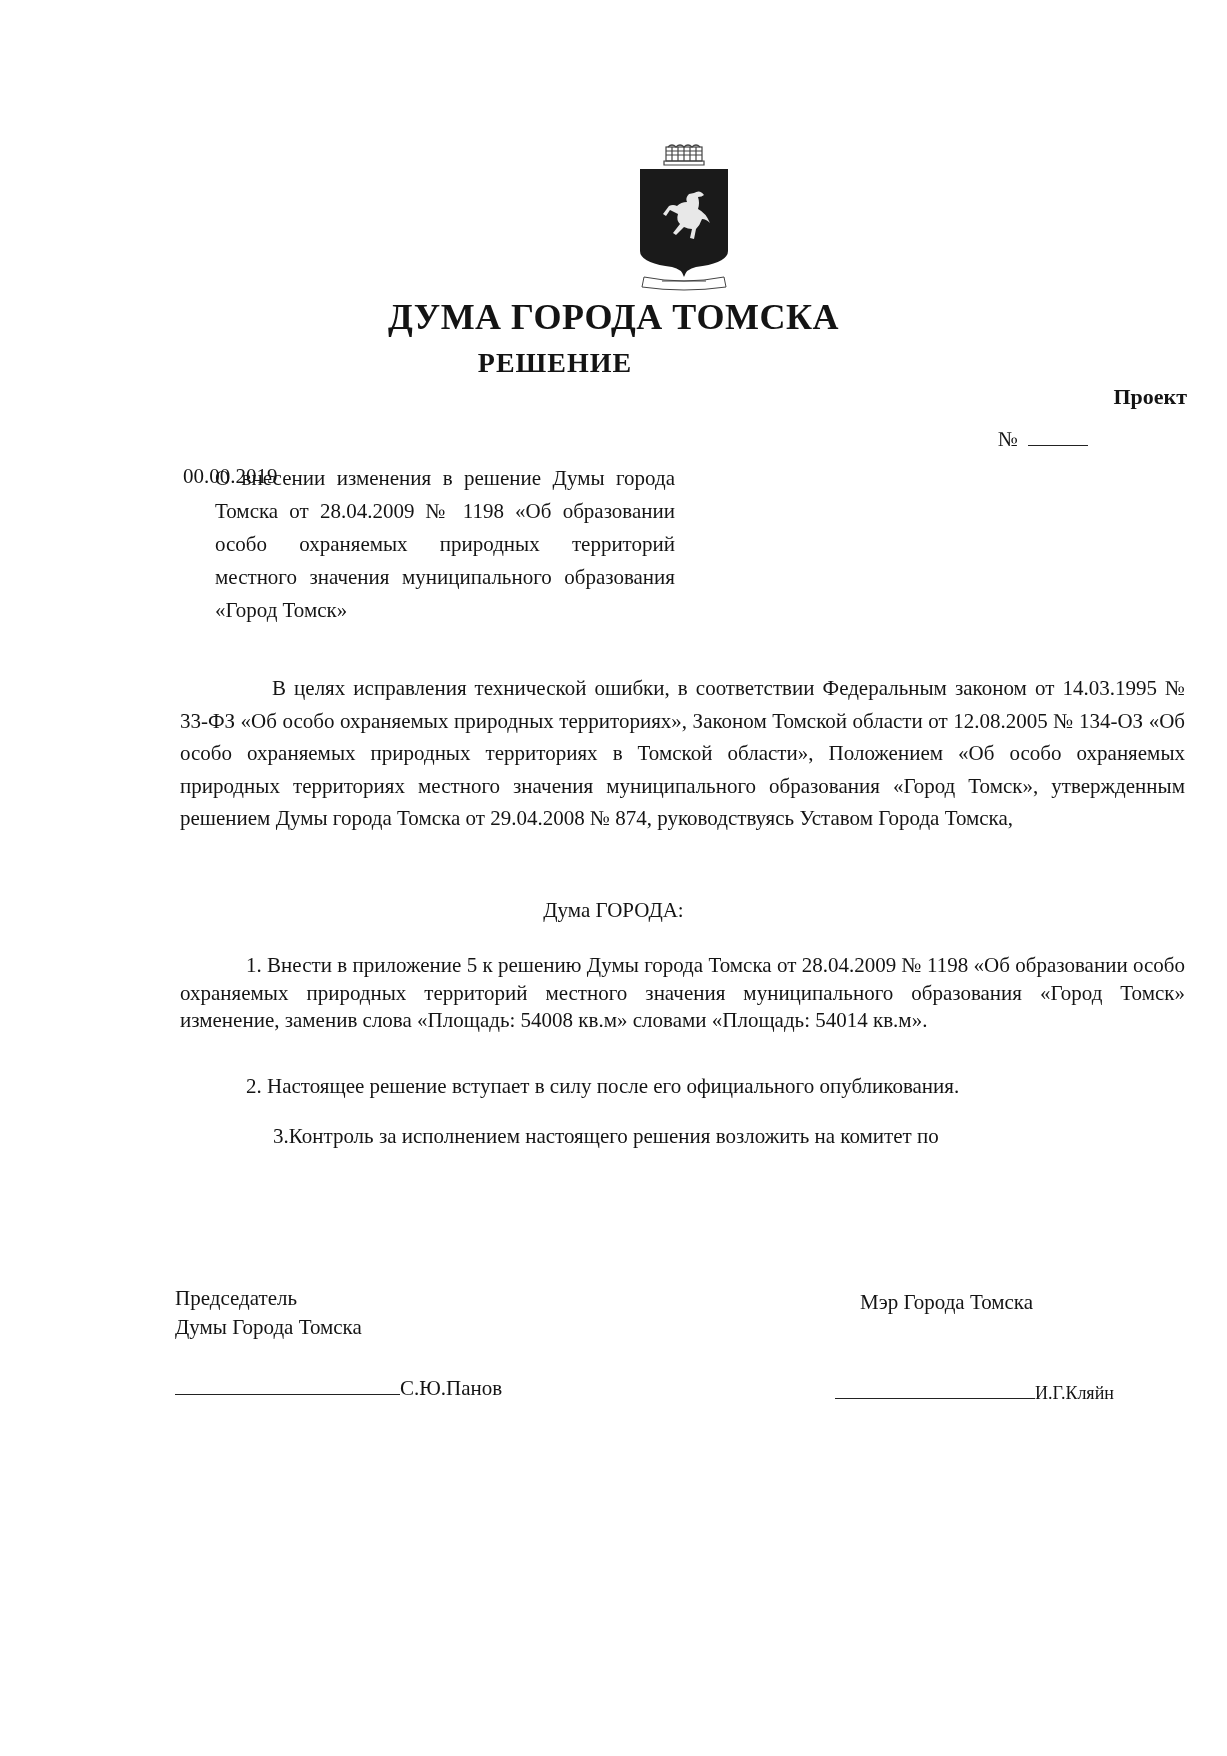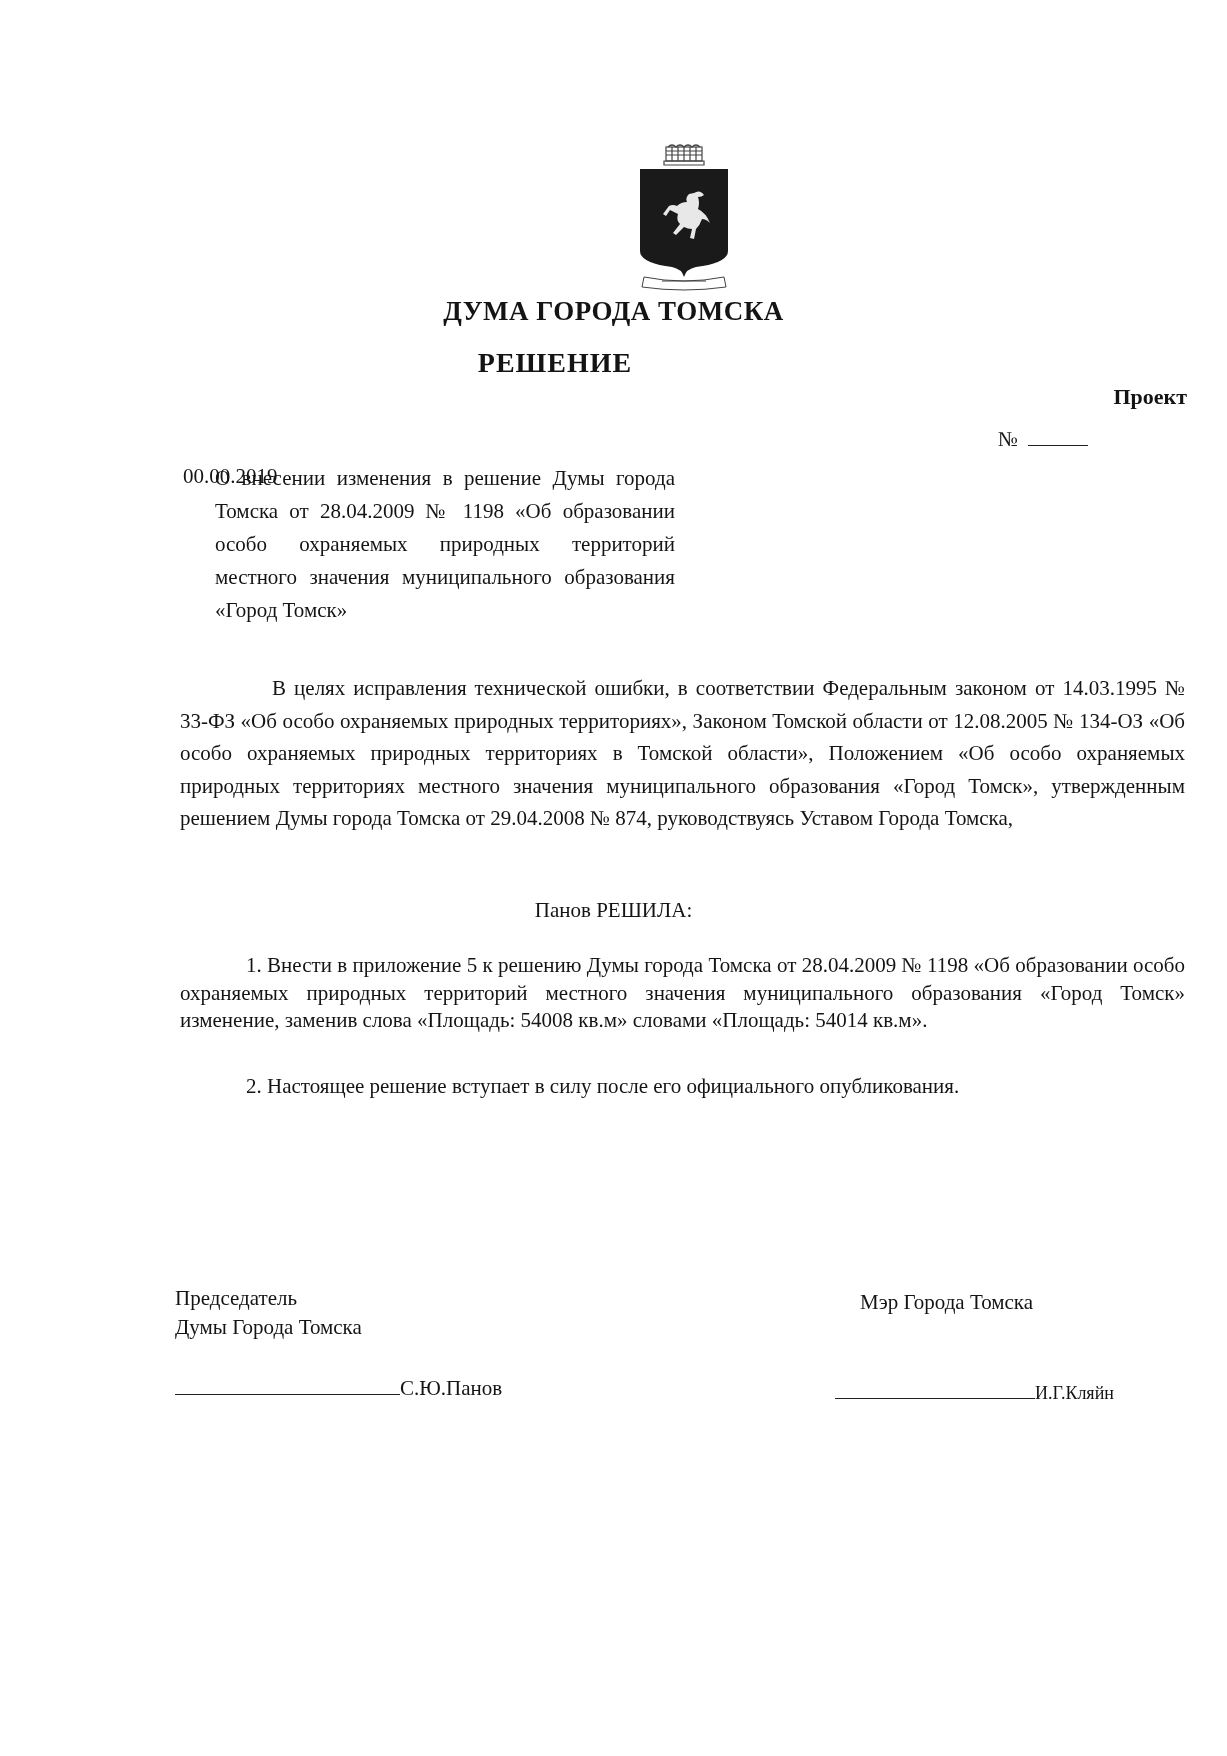--- a/index.html
+++ b/index.html
@@ -1,20 +1,20 @@
 <!DOCTYPE html>
 <html><head>
 <meta charset="utf-8">
 <style>
   html, body { margin: 0; padding: 0; background: #ffffff; }
   body { width: 1227px; height: 1756px; position: relative; overflow: hidden;
          font-family: "Liberation Serif", "DejaVu Serif", serif; color: #141414; }
   .abs { position: absolute; }
   .crest { left: 636px; top: 143px; width: 96px; height: 150px; }
-  .title { left: 0; width: 1227px; top: 296px; text-align: center; font-weight: bold; font-size: 27px; letter-spacing: 0.5px; }
+  .title { left: 0; width: 1227px; top: 296px; text-align: center; font-weight: bold; font-size: 36px; letter-spacing: 0.5px; }
   .subtitle { left: 0; width: 1110px; top: 347px; text-align: center; font-weight: bold; font-size: 28px; letter-spacing: 1px; }
   .draft { right: 40px; top: 384px; font-weight: bold; font-size: 22px; }
   .date { left: 183px; top: 420px; font-size: 21px; margin-top: 44px; }
   .number { left: 998px; top: 427px; font-size: 21px; }
   .number .blank { display: inline-block; width: 60px; border-bottom: 1.5px solid #222; margin-left: 10px; height: 18px; vertical-align: baseline; }
   .heading { left: 183px; top: 462px; width: 460px; font-weight: normal; font-size: 21px; line-height: 33px; text-align: justify; text-align-last: left; margin-left: 32px; }
   .para { left: 180px; width: 1005px; font-size: 21px; line-height: 32.5px; text-align: justify; }
   .p-intro { top: 672px; text-indent: 92px; }
   .resolved { left: 0; width: 1227px; top: 898px; text-align: center; font-size: 21px; }
   .p-item1 { top: 952px; text-indent: 66px; line-height: 27.5px; }
@@ -59,25 +59,26 @@
 
 <div class="abs date">00.00.2019</div>
 <div class="abs number">
   <span>№</span><span class="blank"></span>
 </div>
 
 <div class="abs heading">О внесении изменения в решение Думы города Томска от 28.04.2009 № 1198 «Об образовании особо охраняемых природных территорий местного значения муниципального образования «Город Томск»</div>
 
 <div class="abs para p-intro">В целях исправления технической ошибки, в соответствии Федеральным законом от 14.03.1995 № 33-ФЗ «Об особо охраняемых природных территориях», Законом Томской области от 12.08.2005 № 134-ОЗ «Об особо охраняемых природных территориях в Томской области», Положением «Об особо охраняемых природных территориях местного значения муниципального образования «Город Томск», утвержденным решением Думы города Томска от 29.04.2008 № 874, руководствуясь Уставом Города Томска,</div>
 
-<div class="abs resolved">Панов РЕШИЛА:</div>
+<div class="abs resolved">Дума ГОРОДА:</div>
 
 <div class="abs para p-item1">1. Внести в приложение 5 к решению Думы города Томска от 28.04.2009 № 1198 «Об образовании особо охраняемых природных территорий местного значения муниципального образования «Город Томск» изменение, заменив слова «Площадь: 54008 кв.м» словами «Площадь: 54014 кв.м».</div>
 <div class="abs para p-item2">2. Настоящее решение вступает в силу после его официального опубликования.</div>
 <div class="abs para p-item3">
+  <span>3.Контроль за исполнением настоящего решения возложить на комитет по</span>
 </div>
 
 <div class="abs sig-left-title">
   <div>Председатель</div>
   <div>Думы Города Томска</div>
 </div>
 <div class="abs sig-right-title">Мэр Города Томска</div>
 
 <div class="abs sig-left-line">
   <span class="line"></span><span>С.Ю.Панов</span>

